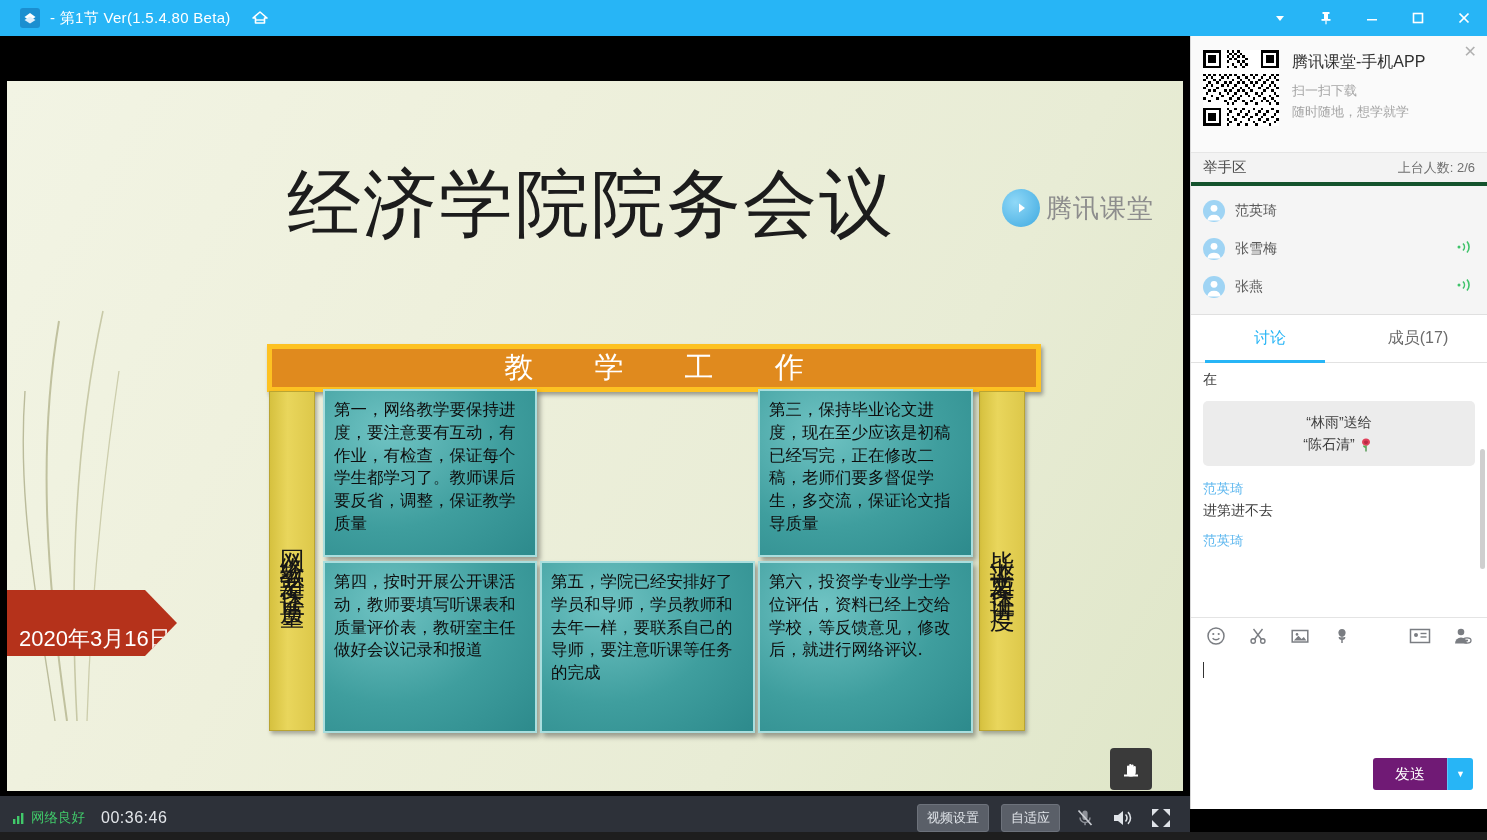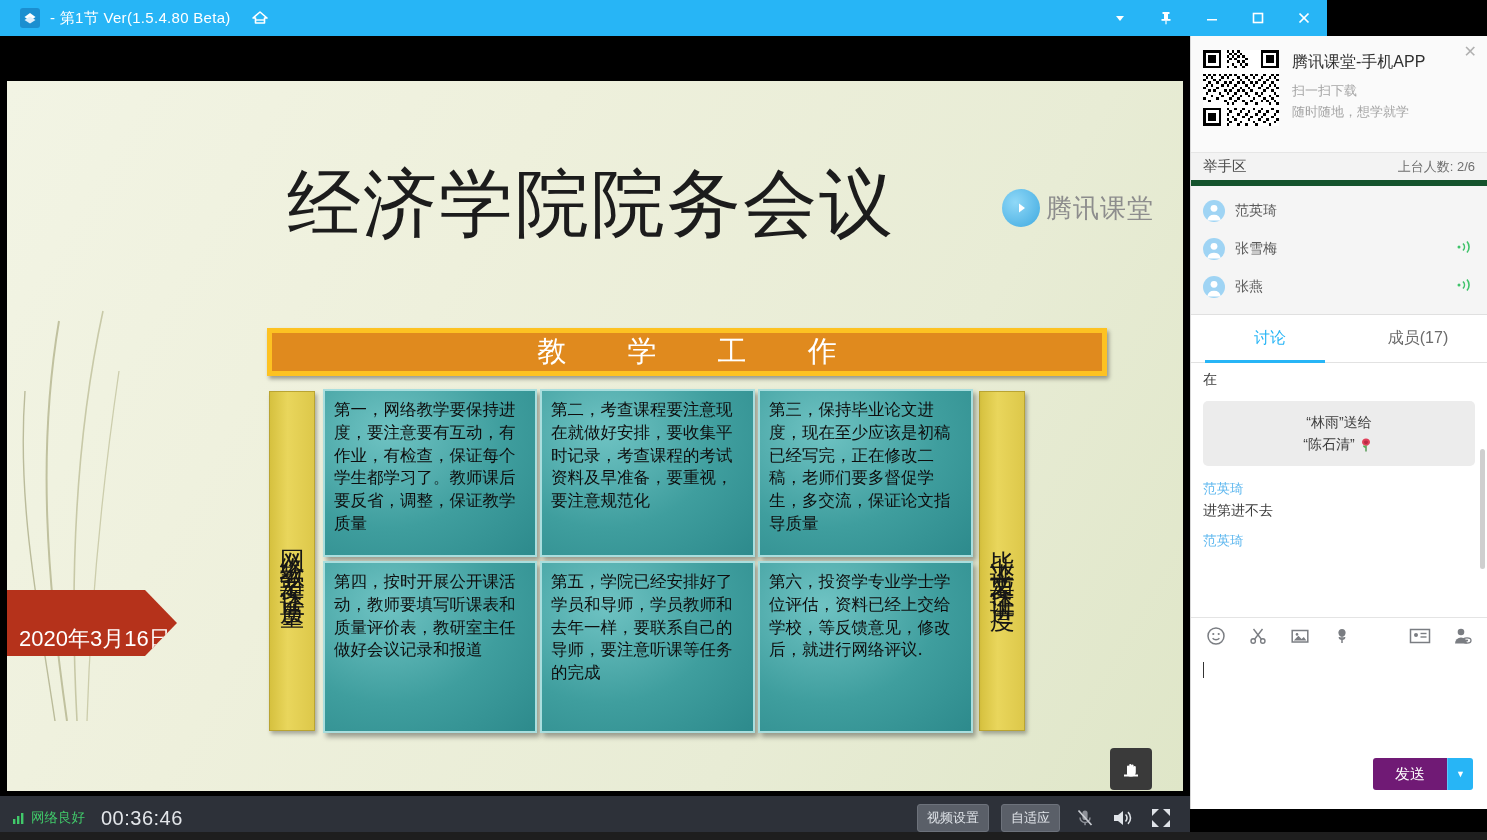--- a/index.html
+++ b/index.html
@@ -4,21 +4,21 @@
 <style>
   * { box-sizing: border-box; margin:0; padding:0; }
   html,body { width:1487px; height:840px; overflow:hidden; }
   body {
     font-family: "Liberation Sans", "DejaVu Sans", sans-serif;
     background:#000;
     position:relative;
   }
   
   #titlebar{
-    position:absolute; left:0; top:0; width:1327px; height:36px;
+    position:absolute; left:0; top:0; width:1487px; height:36px;
     background:#27b5f6; display:flex; align-items:center;
   }
   #app-logo{
     width:20px;height:20px;margin-left:20px;border-radius:3px;
     background:#1b8fd0;display:flex;align-items:center;justify-content:center;
   }
   #app-logo svg{display:block;}
   #title-text{
     color:#ffffff;font-size:15px;margin-left:10px;letter-spacing:.3px;
     white-space:nowrap;
@@ -49,21 +49,21 @@
   #watermark .wm-logo{
     width:38px;height:38px;border-radius:50%;
     background:radial-gradient(circle at 35% 35%,#8fd8f7,#3fa9e0);
     display:flex;align-items:center;justify-content:center;
   }
   #watermark .wm-text{
     font-size:26px;color:#8d8d8d;letter-spacing:1px;
   }
   
   #banner{
-    position:absolute;left:260px;top:247px;width:840px;height:48px;
+    position:absolute;left:260px;top:263px;width:774px;height:48px;
     background:#e08a1e;border:5px solid #fdc222;
     display:flex;align-items:center;justify-content:center;
     box-shadow:2px 3px 4px rgba(0,0,0,.35);
   }
   #banner-text{
     color:#fff;font-size:29px;letter-spacing:26px;text-indent:26px;
     font-family:"DejaVu Serif","Liberation Serif",serif;
   }
   
   .vbar{
@@ -113,21 +113,21 @@
     background:#3a3a3a;border-radius:4px;
     display:flex;align-items:center;justify-content:center;
   }
   
   #playerbar{
     position:absolute;left:0;bottom:0;width:1190px;height:44px;
     background:#2d3139;display:flex;align-items:center;
   }
   #net-status{display:flex;align-items:center;margin-left:12px;gap:5px;}
   #net-text{color:#41c96a;font-size:13.5px;}
-  #timer{color:#e3e6ea;font-size:20px;margin-left:16px;letter-spacing:.5px;}
+  #timer{color:#e3e6ea;font-size:16px;margin-left:16px;letter-spacing:.5px;}
   #player-right{margin-left:auto;display:flex;align-items:center;gap:12px;margin-right:16px;}
   .pbtn{
     background:#5a5f68;color:#dfe3e8;font-size:13px;
     padding:4px 9px;border-radius:3px;border:1px solid #6d727b;
     white-space:nowrap;
   }
   .picon{width:26px;height:26px;display:flex;align-items:center;justify-content:center;}
   
   #panel{
     position:absolute;left:1190px;top:36px;width:297px;height:773px;
@@ -143,21 +143,21 @@
   #qr{width:76px;height:76px;background:#fff;flex:0 0 auto;}
   #promo-txt{margin-left:13px;padding-top:2px;}
   #promo-title{font-size:16px;color:#2f2f2f;}
   #promo-l1{font-size:13px;color:#a5a5a5;margin-top:9px;}
   #promo-l2{font-size:13px;color:#a5a5a5;margin-top:3px;}
   #promo-close{
     position:absolute;right:10px;top:8px;color:#b0b0b0;font-size:16px;line-height:1;
   }
   
   #raise-head{
-    height:33px;background:#f3f3f3;border-bottom:6px solid #14532d;
+    height:33px;background:#f3f3f3;border-bottom:4px solid #14532d;
     display:flex;align-items:center;padding:0 12px;
   }
   #raise-title{font-size:14.5px;color:#4a4a4a;}
   #raise-count{margin-left:auto;font-size:13px;color:#6f6f6f;}
   
   #raise-list{background:#f5f5f5;padding:6px 0 8px 0;border-bottom:1px solid #e0e0e0;}
   .prow{display:flex;align-items:center;height:38px;padding:0 12px;}
   .avatar-wrap{position:relative;width:22px;height:22px;display:flex;align-items:center;justify-content:center;}
   .pname{font-size:14px;color:#5a5a5a;margin-left:10px;}
   .pmic{margin-left:auto;}
@@ -301,21 +301,20 @@
     </div>
 
     <div class="vbar" id="vbar-left">
       <span>网络教学要保证质量</span>
     </div>
     <div class="vbar" id="vbar-right">
       <span>毕业论文要保证进度</span>
     </div>
 
     <div class="cell r1 c1">第一，网络教学要保持进度，要注意要有互动，有作业，有检查，保证每个学生都学习了。教师课后要反省，调整，保证教学质量</div>
-    <div class="cell r1 c2">第二，考查课程要注意现在就做好安排，要收集平时记录，考查课程的考试资料及早准备，要重视，要注意规范化</div>
     <div class="cell r1 c3">第三，保持毕业论文进度，现在至少应该是初稿已经写完，正在修改二稿，老师们要多督促学生，多交流，保证论文指导质量</div>
     <div class="cell r2 c1">第四，按时开展公开课活动，教师要填写听课表和质量评价表，教研室主任做好会议记录和报道</div>
     <div class="cell r2 c2">第五，学院已经安排好了学员和导师，学员教师和去年一样，要联系自己的导师，要注意听课等任务的完成</div>
     <div class="cell r2 c3">第六，投资学专业学士学位评估，资料已经上交给学校，等反馈意见，修改后，就进行网络评议.</div>
 
     <div id="date-ribbon">
       <div id="date-text">2020年3月16日</div>
     </div>
   </div>
 

